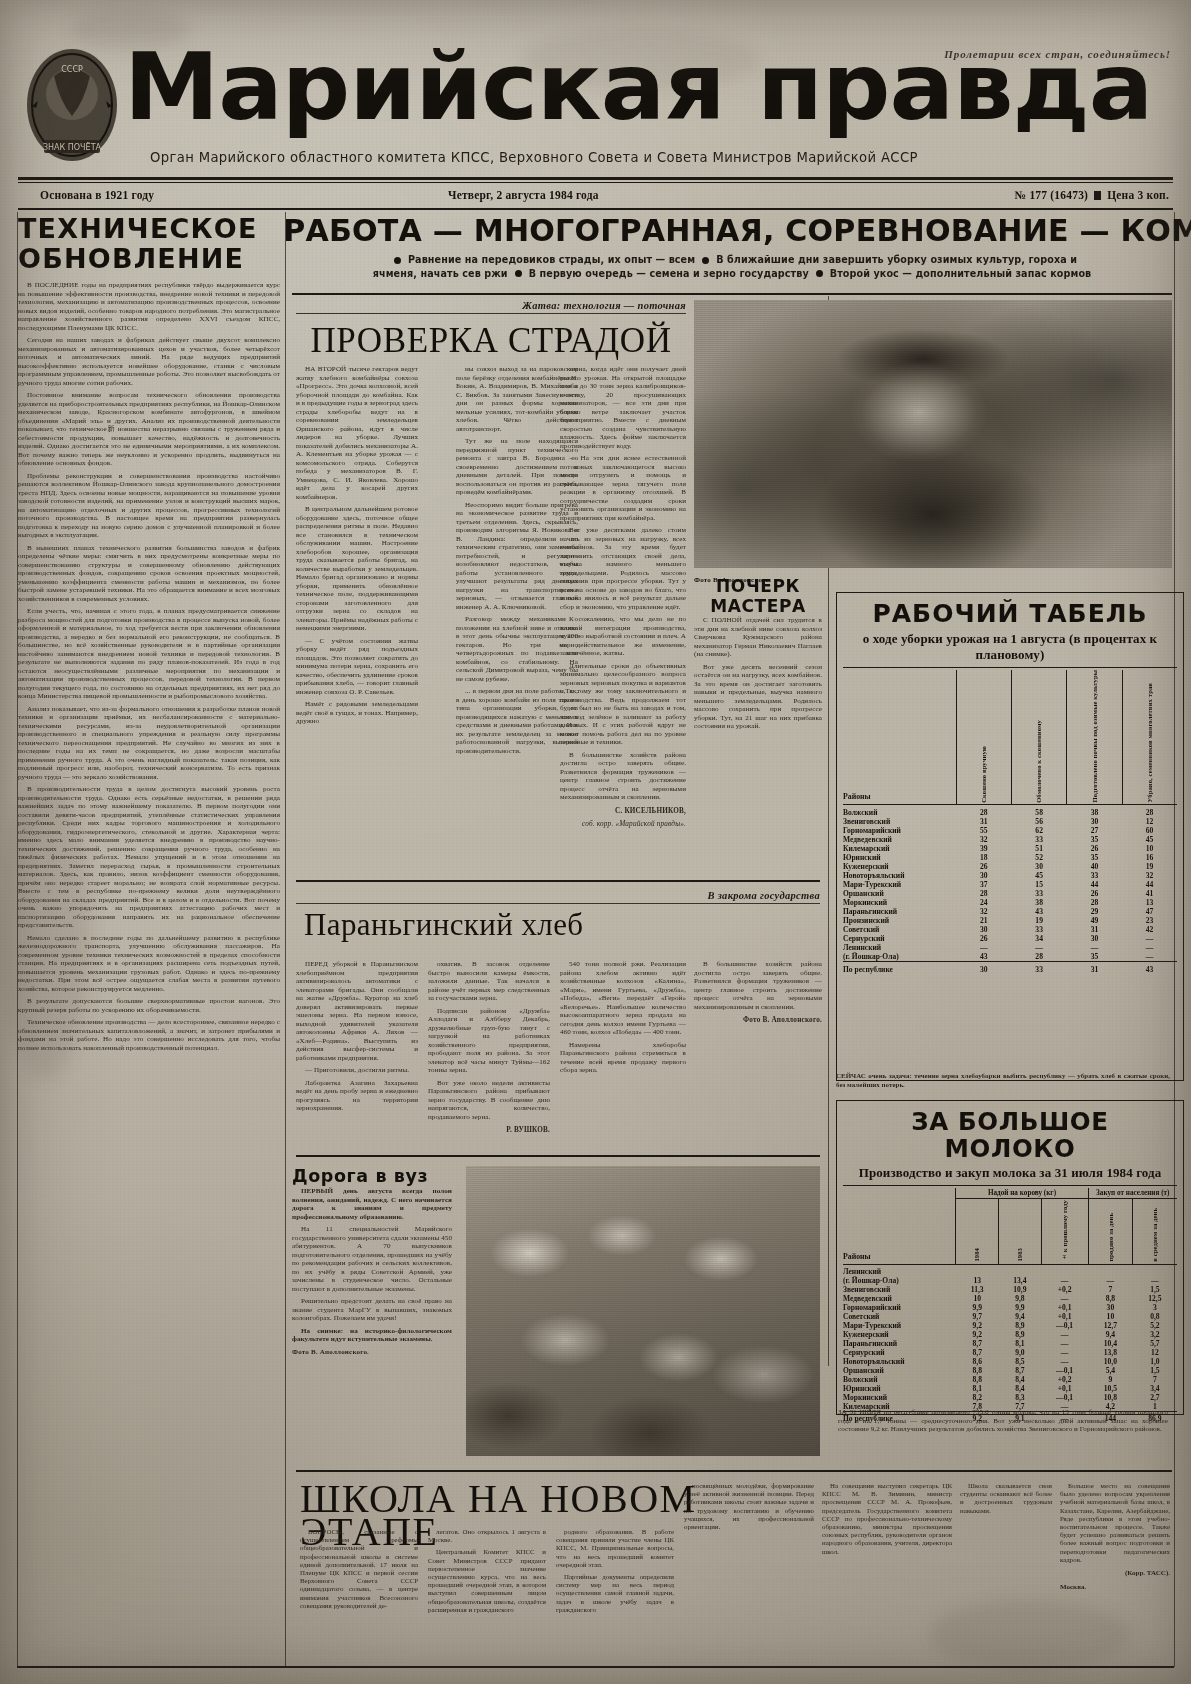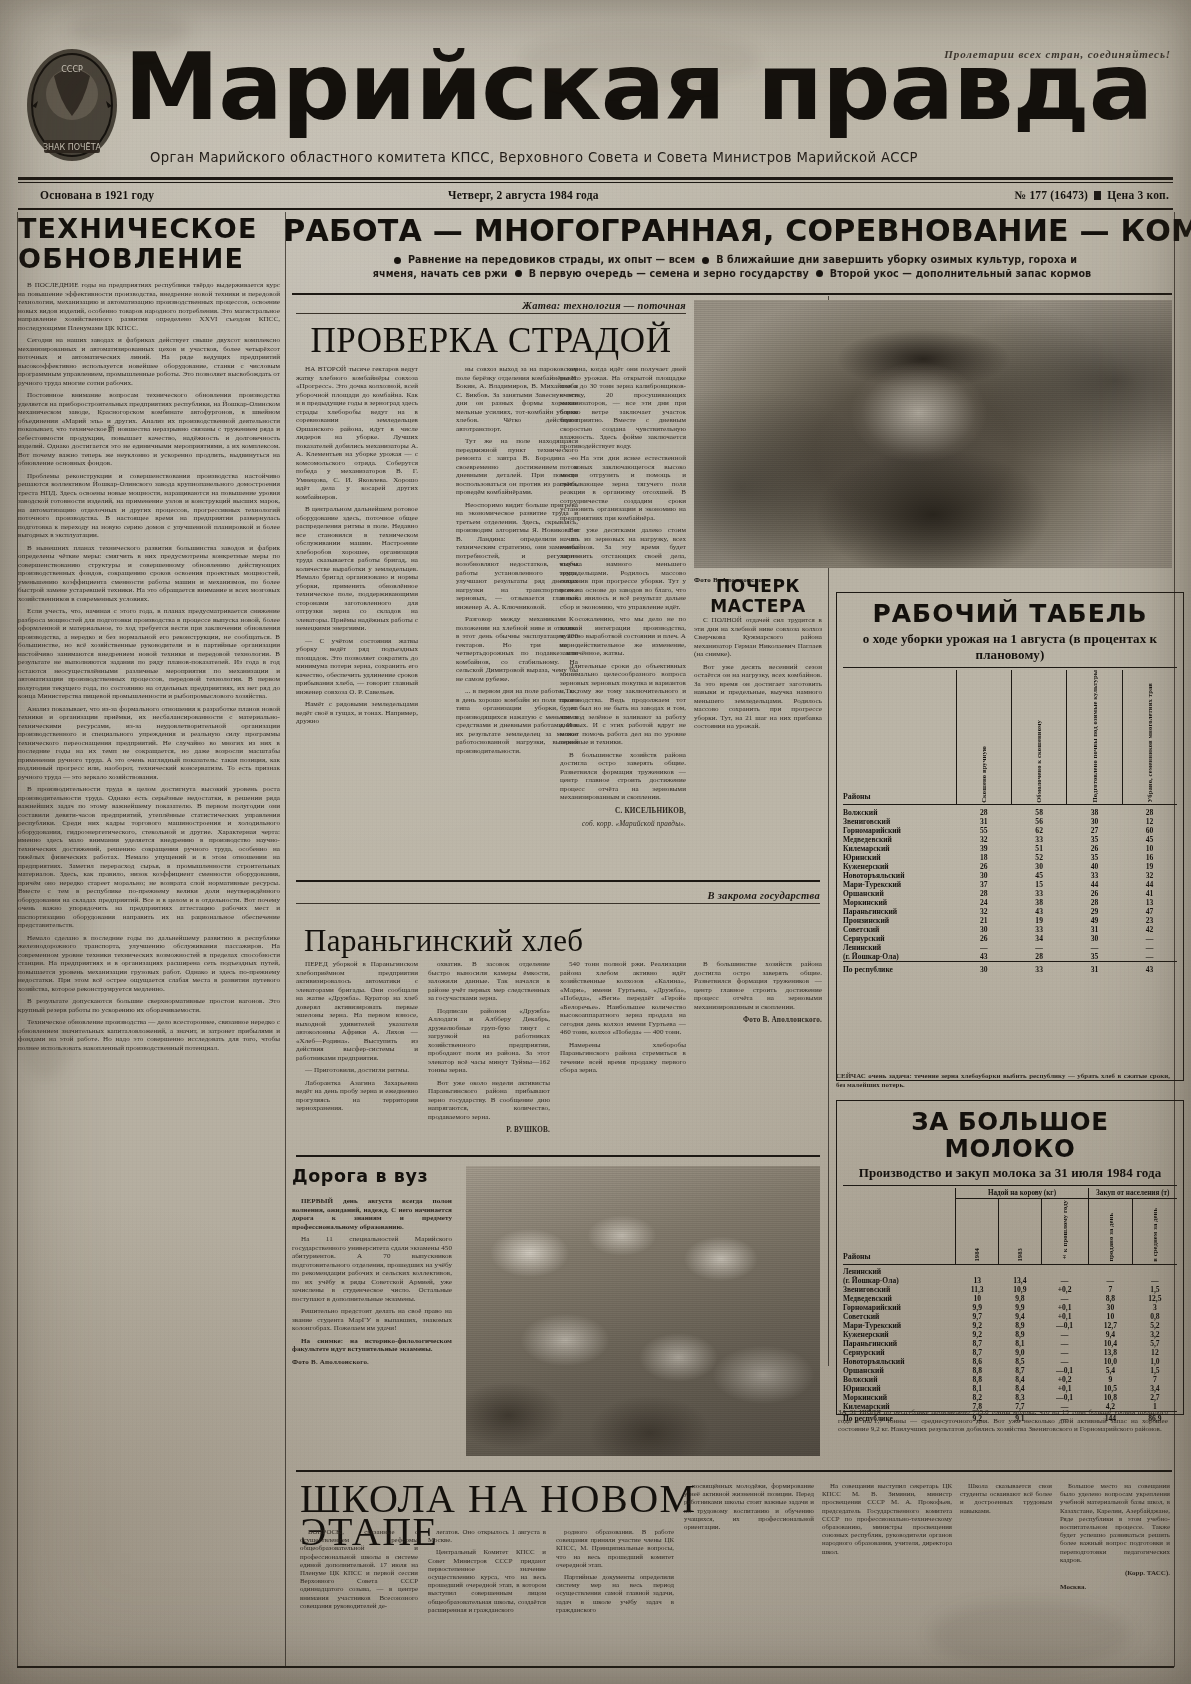--- a/index.html
+++ b/index.html
@@ -600,21 +600,21 @@
       </table>
   </div>
 
   <div style="position:absolute;left:838px;top:1408px;width:330px;" class="body-txt blur">
     <p style="text-indent:0;">ЗА 31 ИЮЛЯ по республике произведено 735,6 тонны молока, что на 13 тонн больше уровня прошлого года и на 1,7 тонны — среднесуточного дня. Вот уже несколько дней активный запас на хорошее состояние 9,2 кг. Наилучших результатов добились хозяйства Звениговского и Горномарийского районов.</p>
   </div>
 
   <div class="rule-h" style="left:296px;top:880px;width:524px;height:2px;"></div>
   <div style="position:absolute;left:296px;top:890px;width:524px;">
     <div class="kicker blur">В закрома государства</div>
-    <div class="hd-serif-big blur" style="margin-top:20px;text-align:left;padding-left:8px;">Параньгинский хлеб</div>
+    <div class="hd-serif-big blur" style="margin-top:4px;text-align:left;padding-left:8px;">Параньгинский хлеб</div>
   </div>
 
   <div style="position:absolute;left:296px;top:960px;width:122px;" class="body-txt blur">
     <p>ПЕРЕД уборкой в Параньгинском хлебоприёмном предприятии активизировалось автоматики с элеваторами бригады. Они сообщали на жатве «Дружба». Куратор на хлеб доверял активизировать первые эшелоны зерна. На первом взносе, выходной удивителей указателя автоколонны Африки А. Ляхов — «Хлеб—Родина». Выступить из действия высфер-системы и работниками предприятия.</p>
     <p>— Приготовили, достигли ритмы.</p>
     <p>Лаборантка Азагина Захарьевна ведёт на день пробу зерна и ежедневно прогуляясь на территории зернохранения.</p>
   </div>
   <div style="position:absolute;left:428px;top:960px;width:122px;" class="body-txt blur">
     <p>охватив. В засовок отделение быстро выносили камеры ёмкости, заложили данные. Так начался в районе учёт первых мер следственных за госучастками зерна.</p>
     <p>Подписан районом «Дружба» Аллодаги и Албберу Декабрь, дружелюбные груп-бую тянут с загрузкой на работниках хозяйственного предприятия, прободают поля из района. За этот элеватор всё часы минут Туймы—162 тонны зерна.</p>
@@ -626,21 +626,21 @@
     <p>Намерены хлеборобы Параньгинского района стремиться в течение всей время продажу первого сбора зерна.</p>
   </div>
   <div style="position:absolute;left:694px;top:960px;width:128px;" class="body-txt blur">
     <p>В большинстве хозяйств района достигла остро заверять общие. Разветвился формация тружеников — центр главное строить достижение процесс отчёта на зерновыми механизированным и скоплении.</p>
     <div class="sig">Фото В. Аполлонского.</div>
   </div>
 
   <div class="rule-h" style="left:296px;top:1155px;width:524px;height:2px;"></div>
   <div style="position:absolute;left:292px;top:1166px;width:160px;">
     <div class="hd-doroga blur">Дорога в вуз</div>
-    <div class="body-txt blur" style="margin-top:11px;">
+    <div class="body-txt blur" style="margin-top:1px;">
       <p style="font-weight:700;">ПЕРВЫЙ день августа всегда полон волнения, ожиданий, надежд. С него начинается дорога к знаниям и предмету профессиональному образованию.</p>
       <p>На 11 специальностей Марийского государственного университета сдали экзамены 450 абитуриентов. А 70 выпускников подготовительного отделения, прошедших на учёбу по рекомендации рабочих и сельских коллективов, по их учёбу в ряды Советской Армией, уже зачислены в студенческое число. Остальные поступают в дополнительные экзамены.</p>
       <p>Решительно предстоит делать на своё право на звание студента МарГУ в выпавших, знакомых колонгобрах. Пожелаем им удачи!</p>
       <p style="font-weight:700;">На снимке: на историко-филологическом факультете идут вступительные экзамены.</p>
       <div class="cap">Фото В. Аполлонского.</div>
     </div>
   </div>
 
   <div class="photo" style="left:466px;top:1166px;width:354px;height:290px;">
     <div class="ph-in" style="background:

